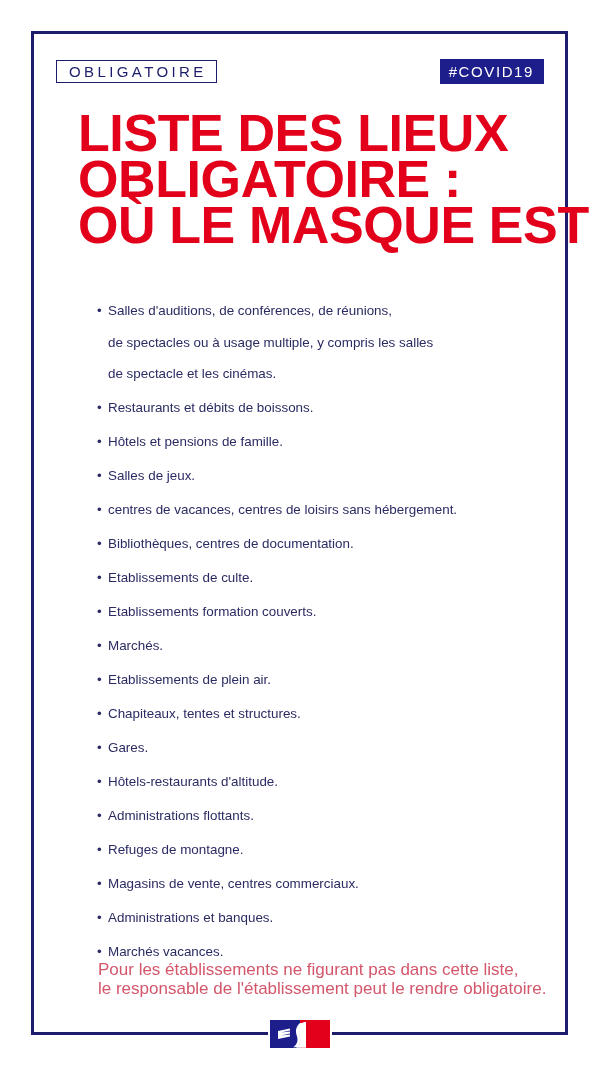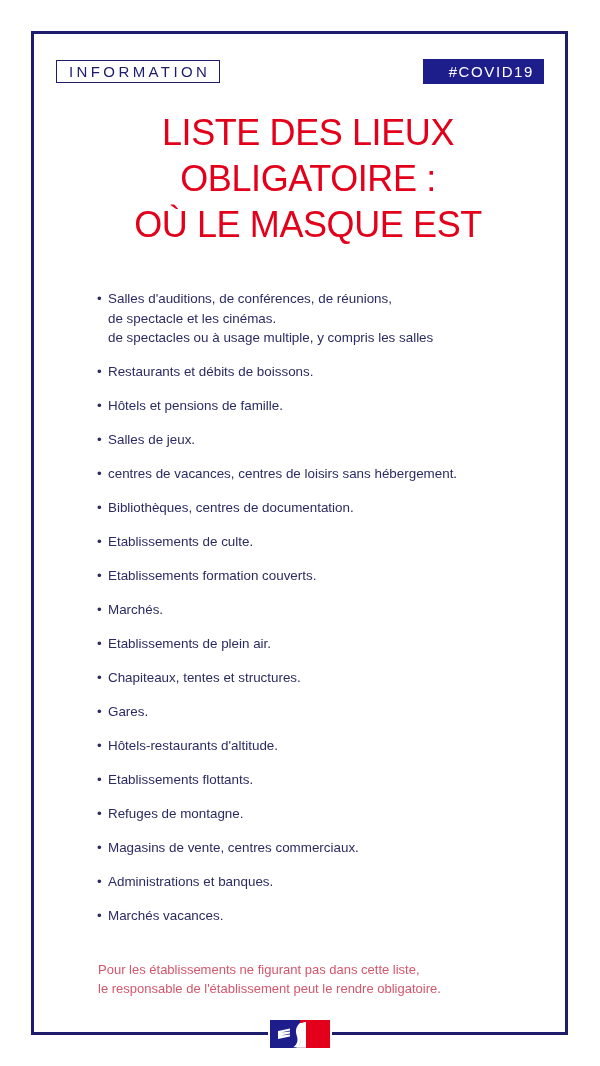--- a/index.html
+++ b/index.html
@@ -52,37 +52,36 @@
     line-height:1;
     white-space:nowrap;
   }
 
   .covid-badge {
     background:#1d1d8c;
     color:#ffffff;
     font-size:15px;
     letter-spacing:1.6px;
     font-weight:400;
-    padding:5px 10px 5px 26px;
+    padding:5px 10px 5px 9px;
     line-height:1;
     white-space:nowrap;
   }
 
   
   .title {
     position:absolute;
     left:78px;
     top:110px;
     width:460px;
     color:#e2001a;
-    font-size:36px;
+    font-size:52px;
     line-height:46px;
-    font-weight:normal;
+    font-weight:bold;
     letter-spacing:-0.4px;
-    text-align:center;
   }
   .title .tline { display:block; white-space:nowrap; }
 
   
   .list {
     position:absolute;
     left:97px;
     top:289px;
     width:420px;
   }
@@ -95,30 +94,30 @@
     margin-bottom:14.5px;
     padding-left:11px;
   }
   .list-item .bullet {
     position:absolute;
     left:0;
     top:0;
     line-height:19.5px;
   }
   .list-item .txt { display:block; }
-  .list-item .txt span { display:block; white-space:nowrap; }
+  .list-item .txt span { display:block; white-space:nowrap;margin-top:12px; }
 
   
   .footer-note {
     position:absolute;
     left:98px;
     top:960px;
     width:430px;
     color:#d4566b;
-    font-size:13px;
+    font-size:17px;
     line-height:19px;
   }
   .footer-note span { display:block; white-space:nowrap; }
 
   
   .logo-wrap {
     position:absolute;
     left:268px;
     top:1018px;
     width:64px;
@@ -131,37 +130,37 @@
   .logo-wrap svg { display:block; }
 </style>
 </head>
 <body>
 
 <div class="poster">
 
   <div class="frame"></div>
 
   <div class="header-row">
-    <div class="information-badge">INFORMATION</div>
+    <div class="information-badge">OBLIGATOIRE</div>
     <div class="covid-badge">#COVID19</div>
   </div>
 
   <div class="title">
     <span class="tline">LISTE DES LIEUX</span>
     <span class="tline">OBLIGATOIRE :</span>
     <span class="tline">OÙ LE MASQUE EST</span>
   </div>
 
   <div class="list" id="list-container">
       <div class="list-item">
         <span class="bullet">•</span>
         <span class="txt">
           <span>Salles d'auditions, de conférences, de réunions,</span>
+          <span>de spectacles ou à usage multiple, y compris les salles</span>
           <span>de spectacle et les cinémas.</span>
-          <span>de spectacles ou à usage multiple, y compris les salles</span>
         </span>
       </div>
       <div class="list-item">
         <span class="bullet">•</span>
         <span class="txt">
           <span>Restaurants et débits de boissons.</span>
         </span>
       </div>
       <div class="list-item">
         <span class="bullet">•</span>
@@ -225,21 +224,21 @@
       </div>
       <div class="list-item">
         <span class="bullet">•</span>
         <span class="txt">
           <span>Hôtels-restaurants d'altitude.</span>
         </span>
       </div>
       <div class="list-item">
         <span class="bullet">•</span>
         <span class="txt">
-          <span>Etablissements flottants.</span>
+          <span>Administrations flottants.</span>
         </span>
       </div>
       <div class="list-item">
         <span class="bullet">•</span>
         <span class="txt">
           <span>Refuges de montagne.</span>
         </span>
       </div>
       <div class="list-item">
         <span class="bullet">•</span>

